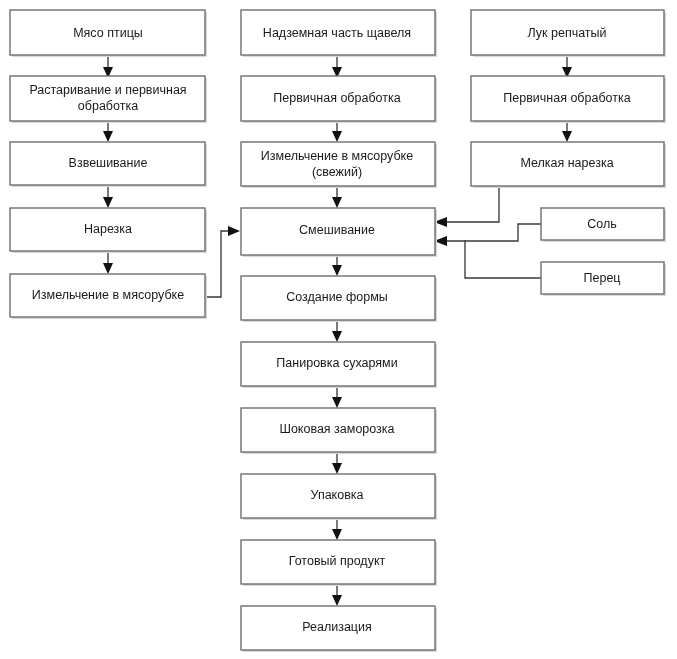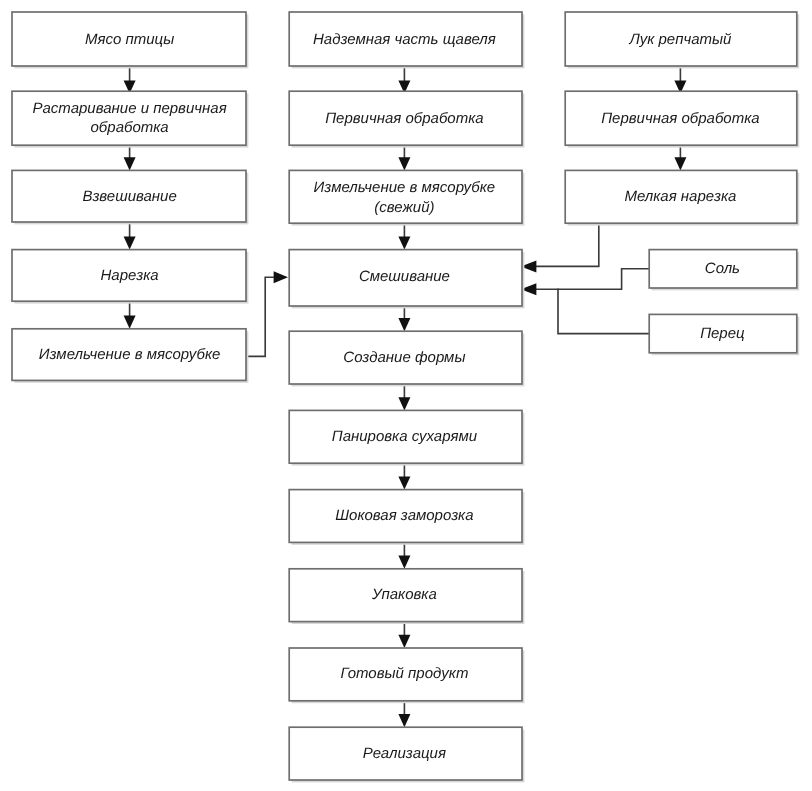--- a/index.html
+++ b/index.html
@@ -12,21 +12,20 @@
     width: 677px;
     height: 659px;
     font-family: "Liberation Sans", "DejaVu Sans", sans-serif;
     color: #1a1a1a;
     overflow: hidden;
   }
   #flow-root {
     position: relative;
     width: 677px;
     height: 659px;
-    font-style: italic;
   }
   #flow-svg {
     position: absolute;
     left: 0;
     top: 0;
     width: 677px;
     height: 659px;
     display: block;
   }
   .node-rect {

